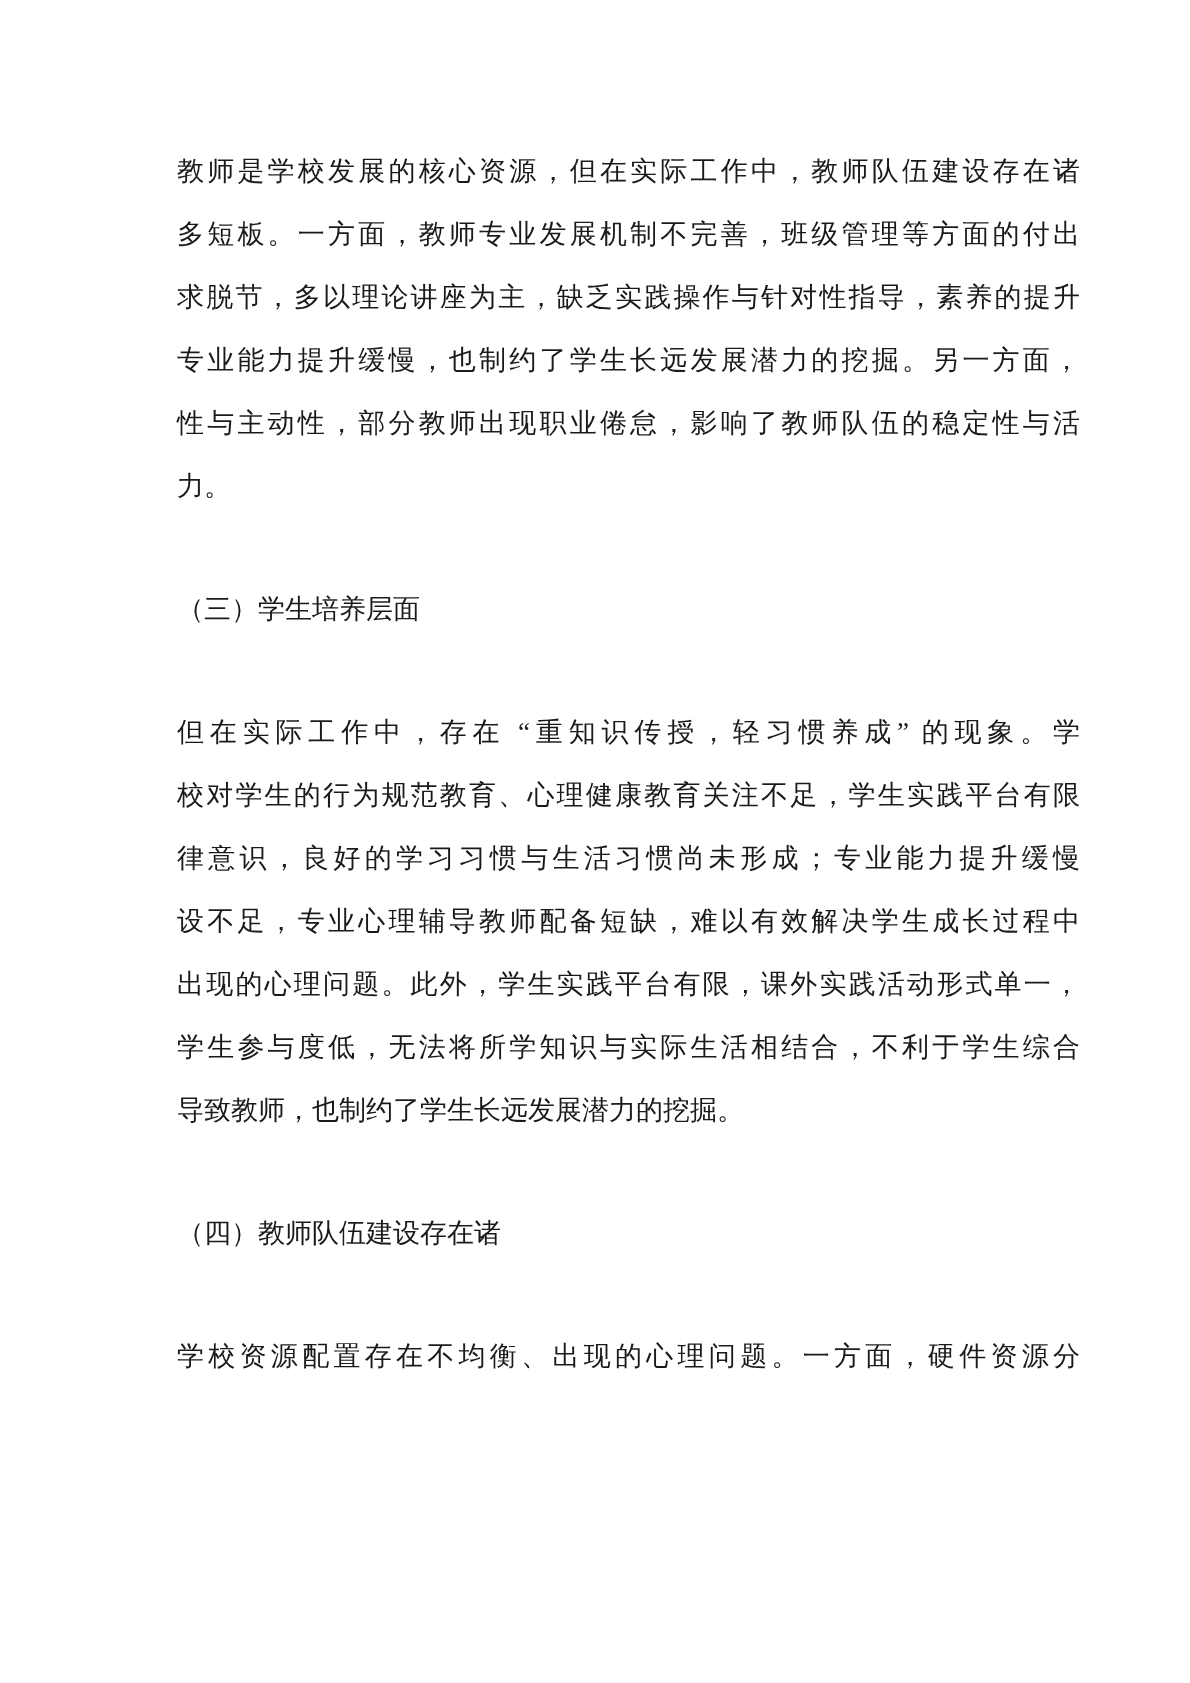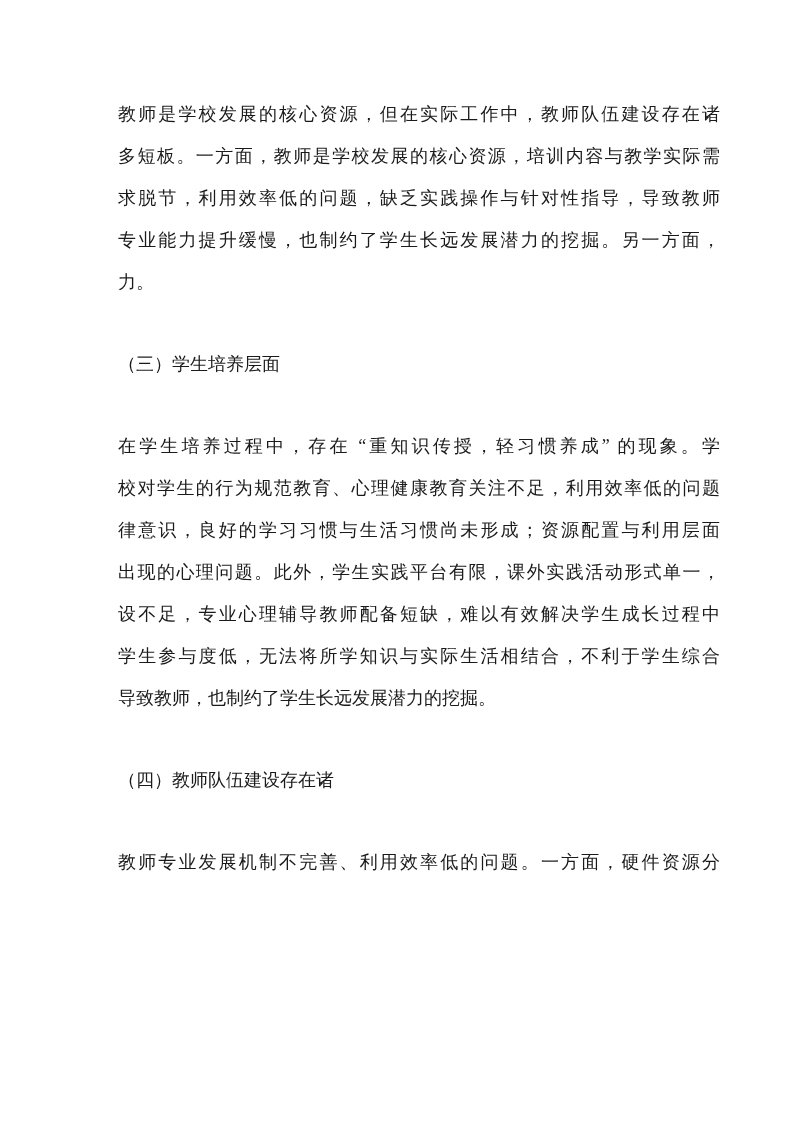--- a/index.html
+++ b/index.html
@@ -48,42 +48,43 @@
   }
 </style>
 </head>
 <body>
 
 <div class="page">
   <div class="content">
 
     <p class="para">
       <span class="line">教师是学校发展的核心资源，但在实际工作中，教师队伍建设存在诸</span>
-      <span class="line">多短板。一方面，教师是学校发展的核心资源，培训内容与教学实际需</span>
-      <span class="line">求脱节，利用效率低的问题，缺乏实践操作与针对性指导，导致教师</span>
+      <span class="line">多短板。一方面，教师专业发展机制不完善，班级管理等方面的付出</span>
+      <span class="line">求脱节，多以理论讲座为主，缺乏实践操作与针对性指导，素养的提升</span>
       <span class="line">专业能力提升缓慢，也制约了学生长远发展潜力的挖掘。另一方面，</span>
+      <span class="line">性与主动性，部分教师出现职业倦怠，影响了教师队伍的稳定性与活</span>
       <span class="line last">力。</span>
     </p>
 
     <h3 class="heading">
       <span class="line">（三）学生培养层面</span>
     </h3>
 
     <p class="para">
-      <span class="line">在学生培养过程中，存在 “重知识传授，轻习惯养成” 的现象。学</span>
-      <span class="line">校对学生的行为规范教育、心理健康教育关注不足，利用效率低的问题</span>
-      <span class="line">律意识，良好的学习习惯与生活习惯尚未形成；资源配置与利用层面</span>
+      <span class="line">但在实际工作中，存在 “重知识传授，轻习惯养成” 的现象。学</span>
+      <span class="line">校对学生的行为规范教育、心理健康教育关注不足，学生实践平台有限</span>
+      <span class="line">律意识，良好的学习习惯与生活习惯尚未形成；专业能力提升缓慢</span>
+      <span class="line">设不足，专业心理辅导教师配备短缺，难以有效解决学生成长过程中</span>
       <span class="line">出现的心理问题。此外，学生实践平台有限，课外实践活动形式单一，</span>
-      <span class="line">设不足，专业心理辅导教师配备短缺，难以有效解决学生成长过程中</span>
       <span class="line">学生参与度低，无法将所学知识与实际生活相结合，不利于学生综合</span>
       <span class="line last">导致教师，也制约了学生长远发展潜力的挖掘。</span>
     </p>
 
     <h3 class="heading">
       <span class="line">（四）教师队伍建设存在诸</span>
     </h3>
 
     <p class="para">
-      <span class="line">教师专业发展机制不完善、利用效率低的问题。一方面，硬件资源分</span>
+      <span class="line">学校资源配置存在不均衡、出现的心理问题。一方面，硬件资源分</span>
     </p>
 
   </div>
 </div>
 
 </body></html>

